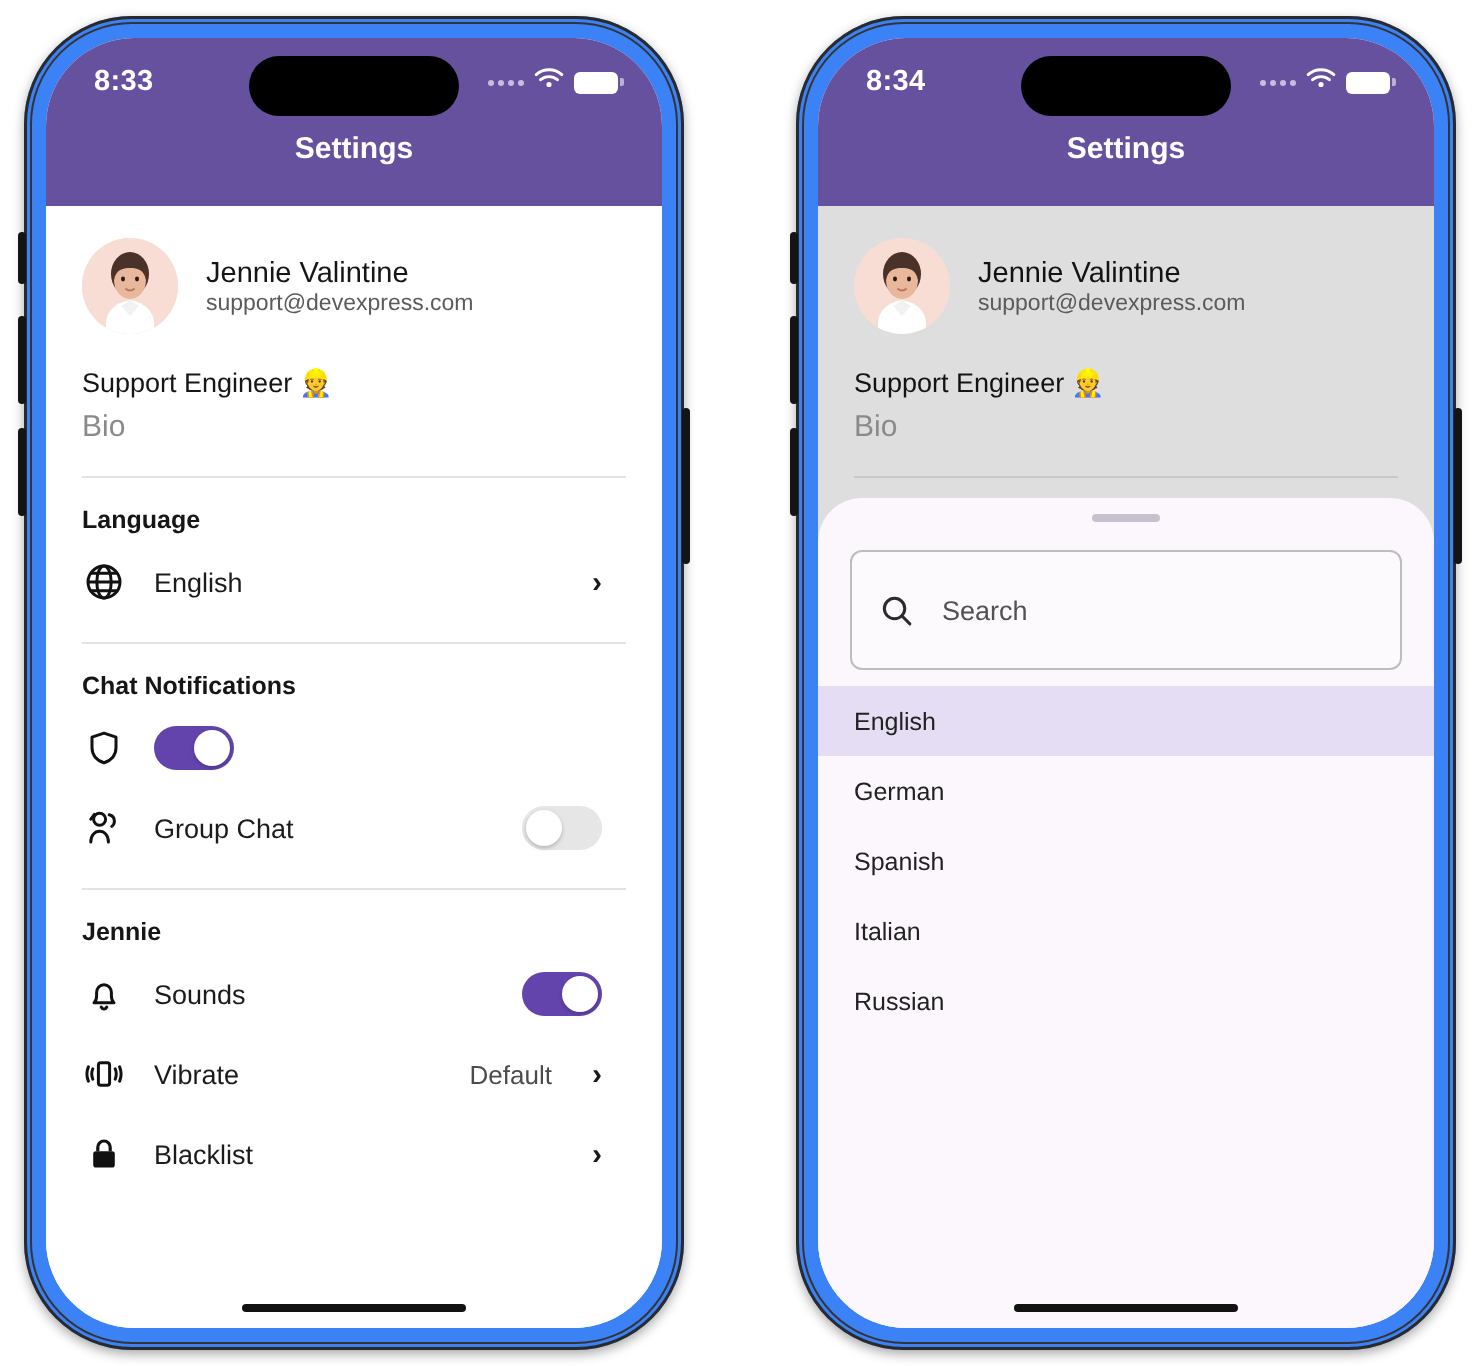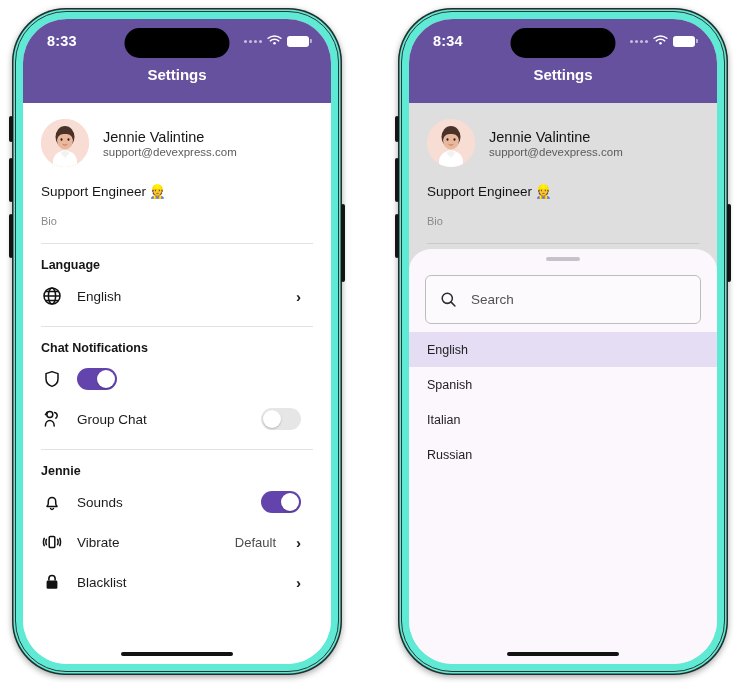--- a/index.html
+++ b/index.html
@@ -15,21 +15,21 @@
     display: flex;
     justify-content: space-between;
     align-items: flex-start;
     padding: 8px 12px;
   }
 
   
   .phone {
     position: relative;
     width: 330px; height: 667px;
-    background: #5eead4;
+    background: #3b82f6;
     border-radius: 54px;
     padding: 11px;
     box-shadow: 0 0 0 1.5px #2a2a2a inset, 0 2px 6px rgba(0,0,0,.35);
   }
   .phone::before { 
     content: "";
     position: absolute; inset: 3px;
     border-radius: 51px;
     border: 1.5px solid #343434;
     pointer-events: none;
@@ -119,21 +119,21 @@
     overflow: hidden; flex: 0 0 48px;
     position: relative;
   }
   .avatar svg { display:block; width: 100%; height: 100%; }
   .profile-text { display: flex; flex-direction: column; gap: 1px; }
   .profile-name { font-size: 14.5px; color: #161616; }
   .profile-mail { font-size: 11.5px; color: #5b5b5b; text-align: right; }
 
   .bio { padding: 10px 18px 16px 18px; }
   .bio-title { font-size: 13.5px; color: #161616; }
-  .bio-sub { font-size: 11px; color: #8a8a8a; margin-top: 16px; }
+  .bio-sub { font-size: 15px; color: #8a8a8a; margin-top: 6px; }
 
   .divider { height: 1px; background: #e3e3e3; margin: 0 18px; }
   .content.dimmed .divider { background: #c9c9c9; }
 
   .section { padding: 14px 30px 10px 18px; }
   .sec-title { font-size: 12.5px; font-weight: bold; color: #161616; margin-bottom: 4px; }
 
   .row {
     display: flex; align-items: center;
     height: 40px;
@@ -180,21 +180,21 @@
     overflow: hidden;
     z-index: 5;
   }
   .grabber {
     width: 34px; height: 4px; border-radius: 3px;
     background: #c6c2cd;
     margin: 8px auto 0 auto;
   }
   .searchwrap { padding: 14px 16px 8px 16px; }
   .searchbox {
-    height: 49px;
+    height: 60px;
     border: 1px solid #bdbdbd;
     border-radius: 6px;
     background: #fdfafe;
     display: flex; align-items: center;
     gap: 14px; padding: 0 14px;
   }
   .search-ico { color: #2b2b2b; display: flex; }
   .search-ph { font-size: 13.5px; color: #525252; }
 
   .langlist { flex: 1 1 auto; overflow: hidden; }
@@ -461,20 +461,23 @@
               </span>
               <span class="search-ph">Search</span>
             </div>
           </div>
 
           <div class="langlist">
             <div class="langitem selected">
               <span>English</span>
             </div>
             <div class="langitem">
+              <span>German</span>
+            </div>
+            <div class="langitem">
               <span>Spanish</span>
             </div>
             <div class="langitem">
               <span>Italian</span>
             </div>
             <div class="langitem">
               <span>Russian</span>
             </div>
           </div>
         </div>

